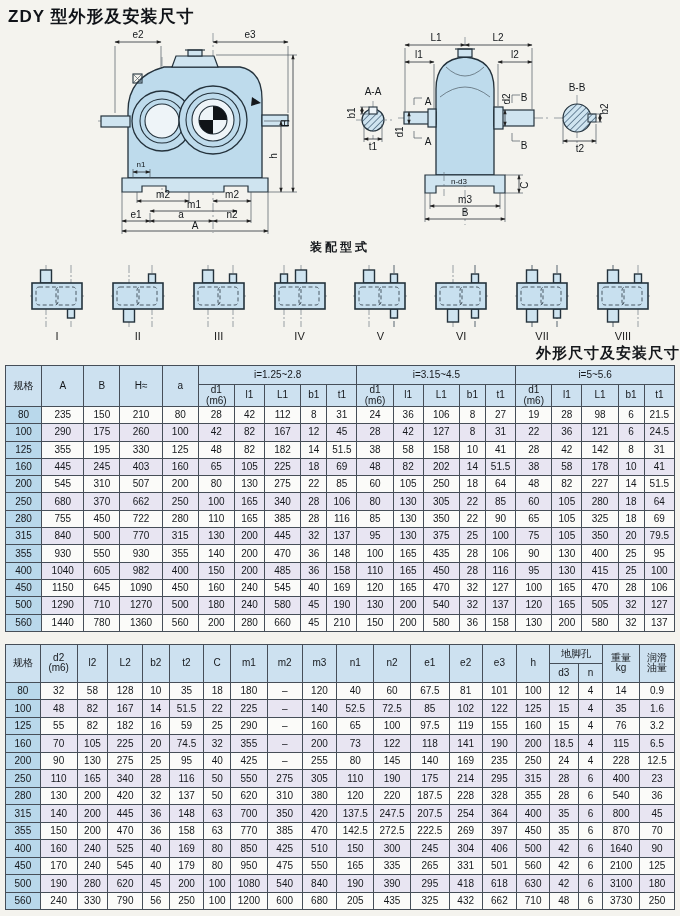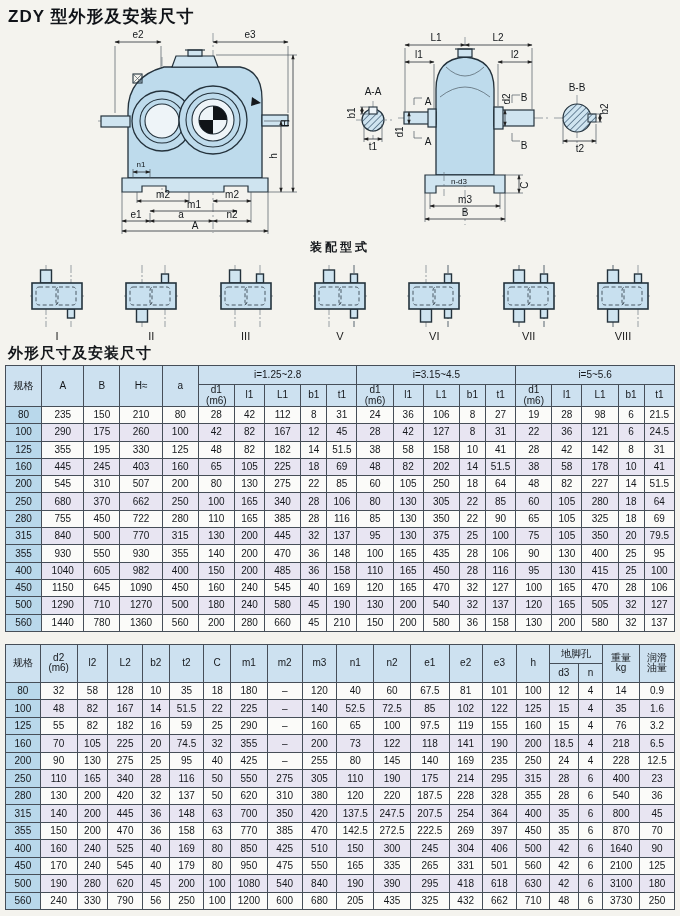--- a/index.html
+++ b/index.html
@@ -33,21 +33,21 @@
     display:flex;justify-content:space-between;align-items:flex-end;
     padding:0 28px;height:88px;
   }
   .asm{display:flex;flex-direction:column;align-items:center;}
   .asm-label{font-size:11px;margin-top:1px;color:#222;}
   .abox{fill:#c8e0ef;stroke:#24323c;stroke-width:1.6;}
   .astub{fill:#cfe4f0;stroke:#24323c;stroke-width:1.4;}
   .adash{fill:none;stroke:#3c4a55;stroke-width:.9;stroke-dasharray:4 2.5;}
   .acl{fill:none;stroke:#5a6a74;stroke-width:.6;stroke-dasharray:8 2 2 2;}
   .section-title{
-    font-size:15px;font-weight:bold;margin:2px 0 3px 8px;height:18px;letter-spacing:1px;
+    font-size:15px;font-weight:bold;margin:2px 0 3px 8px;height:18px;letter-spacing:1px;text-align:right;
   }
   table{
     border-collapse:collapse;table-layout:fixed;width:670px;margin:0 auto 0 5px;
     font-size:10px;background:#fbfbf9;
   }
   .t2{margin-top:12px;}
   th,td{
     border:1px solid #464e58;text-align:center;vertical-align:middle;
     padding:0;overflow:hidden;
   }
@@ -273,20 +273,33 @@
           <line x1="18" y1="2" x2="18" y2="64" class="acl"></line>
           <line x1="43" y1="2" x2="43" y2="64" class="acl"></line>
           <line x1="2" y1="33" x2="56" y2="33" class="acl"></line>
           <rect x="12.5" y="7" width="11" height="13" class="astub"></rect>
           <rect x="39.5" y="11" width="7" height="9" class="astub"></rect>
           <rect x="4" y="20" width="50" height="26" class="abox"></rect>
           <rect x="8" y="24" width="22" height="18" rx="3" class="adash"></rect>
           <rect x="28" y="24" width="20" height="18" rx="3" class="adash"></rect>
         </svg>
         <div class="asm-label">III</div>
+      </div>
+      <div class="asm">
+        <svg width="58" height="66" viewBox="0 0 58 66">
+          <line x1="13" y1="2" x2="13" y2="64" class="acl"></line>
+          <line x1="30" y1="2" x2="30" y2="64" class="acl"></line>
+          <line x1="2" y1="33" x2="56" y2="33" class="acl"></line>
+          <rect x="9.5" y="11" width="7" height="9" class="astub"></rect>
+          <rect x="24.5" y="7" width="11" height="13" class="astub"></rect>
+          <rect x="4" y="20" width="50" height="26" class="abox"></rect>
+          <rect x="8" y="24" width="22" height="18" rx="3" class="adash"></rect>
+          <rect x="28" y="24" width="20" height="18" rx="3" class="adash"></rect>
+        </svg>
+        <div class="asm-label">IV</div>
       </div>
       <div class="asm">
         <svg width="58" height="66" viewBox="0 0 58 66">
           <line x1="18" y1="2" x2="18" y2="64" class="acl"></line>
           <line x1="43" y1="2" x2="43" y2="64" class="acl"></line>
           <line x1="43" y1="2" x2="43" y2="64" class="acl"></line>
           <line x1="2" y1="33" x2="56" y2="33" class="acl"></line>
           <rect x="12.5" y="7" width="11" height="13" class="astub"></rect>
           <rect x="39.5" y="11" width="7" height="9" class="astub"></rect>
           <rect x="39.5" y="46" width="7" height="9" class="astub"></rect>
@@ -824,21 +837,21 @@
           <td>–</td>
           <td>200</td>
           <td>73</td>
           <td>122</td>
           <td>118</td>
           <td>141</td>
           <td>190</td>
           <td>200</td>
           <td>18.5</td>
           <td>4</td>
-          <td>218</td>
+          <td>115</td>
           <td>6.5</td>
         </tr>
         <tr>
           <td class="spec">200</td>
           <td>90</td>
           <td>130</td>
           <td>275</td>
           <td>25</td>
           <td>95</td>
           <td>40</td>

